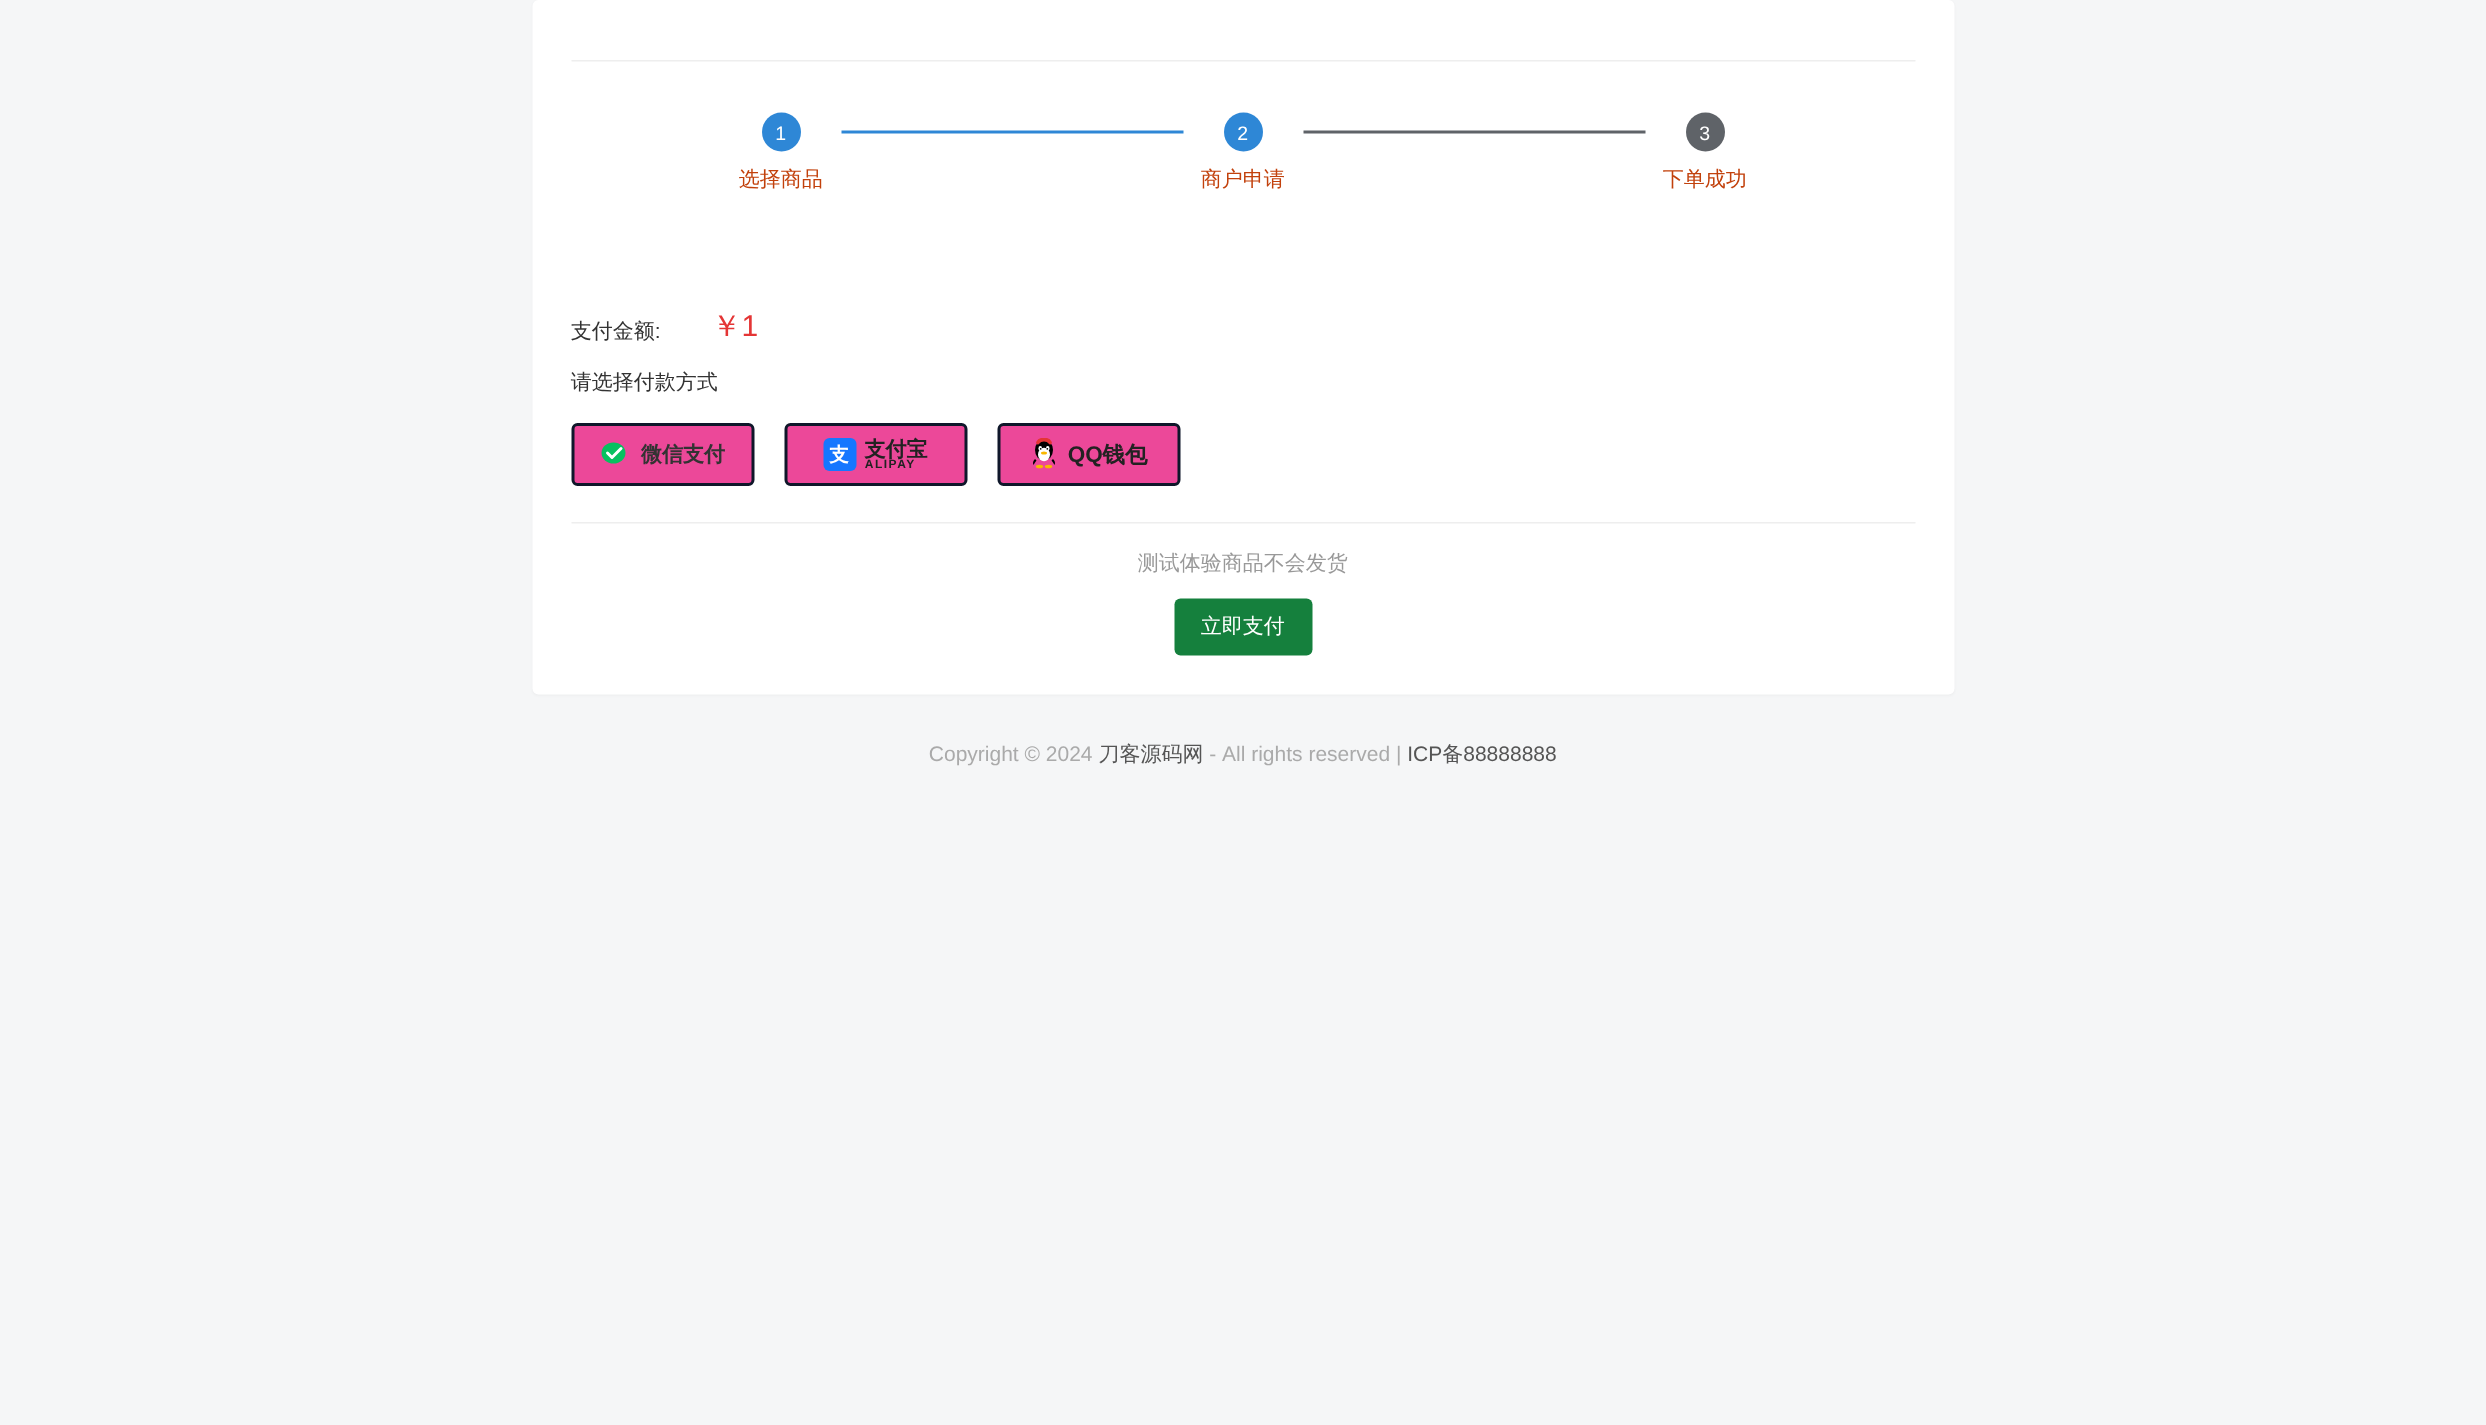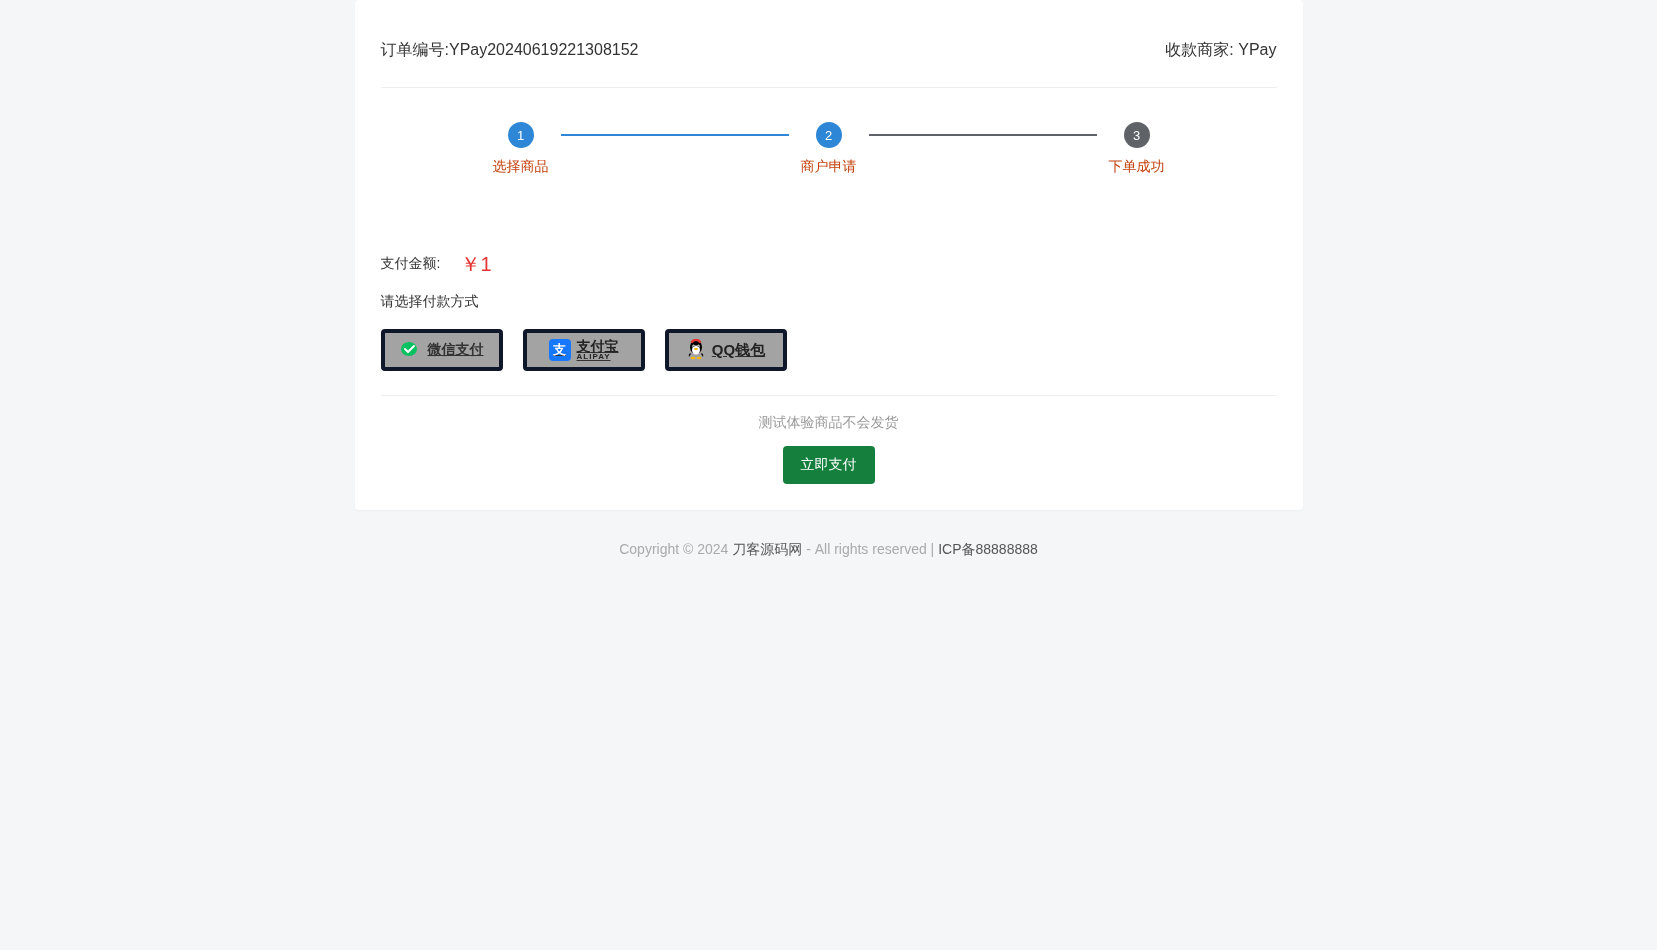--- a/index.html
+++ b/index.html
@@ -108,22 +108,22 @@
   .step-line {
     height: 2px;
     flex: 1;
     background: #5f6368;
     margin-top: 12px;
   }
   .step-line.active { background: #2e87d6; }
   
   .amount-row {
     display: flex;
-    align-items: center;
-    gap: 20px;
+    align-items: flex-end;
+    gap: 34px;
     padding: 4px 0 16px;
   }
   .amount-label { font-size: 14px; color: #333; }
   .amount-value {
     font-size: 20px;
     color: #e43535;
     position: relative;
     top: 1px;
   }
   .select-method {
@@ -133,29 +133,28 @@
   }
   
   .pay-options {
     display: flex;
     gap: 20px;
     padding-bottom: 24px;
   }
   .pay-option {
     width: 122px;
     height: 42px;
-    border: 4px solid #0f172a;
+    border: 2px solid #0f172a;
     border-radius: 4px;
     display: flex;
     align-items: center;
     justify-content: center;
     gap: 6px;
     cursor: pointer;
-    background: #a3a3a3;
-    text-decoration: underline;
+    background: #ec4899;
   }
   .pay-option .opt-text {
     font-size: 14px;
     font-weight: 600;
     color: #333;
   }
   .pay-option svg { display: block; }
   
   .action-row {
     display: flex;
@@ -199,28 +198,20 @@
   .alipay-en { font-size:8px; letter-spacing:1px; color:#222; font-weight:700; }
   .qq-label { font-size:15px; font-weight:700; color:#222; }
 </style>
 </head>
 <body>
 
 <div class="container">
 
 
   <div class="card">
-    <div class="order-row">
-      <div>
-        <span>订单编号:</span><span>YPay20240619221308152</span>
-      </div>
-      <div>
-        <span>收款商家:</span> <span>YPay</span>
-      </div>
-    </div>
     <hr class="divider">
 
     <div class="steps">
       <div class="step active">
         <div class="step-circle">1</div>
         <div class="step-label">选择商品</div>
       </div>
       <div class="step-line active"></div>
       <div class="step active">
         <div class="step-circle">2</div>

